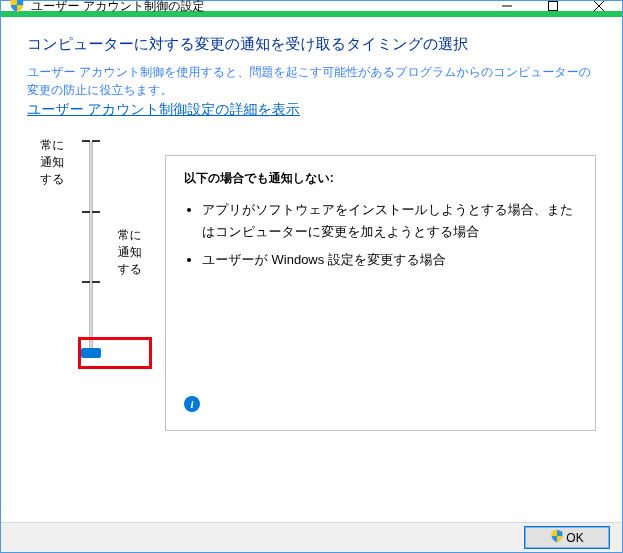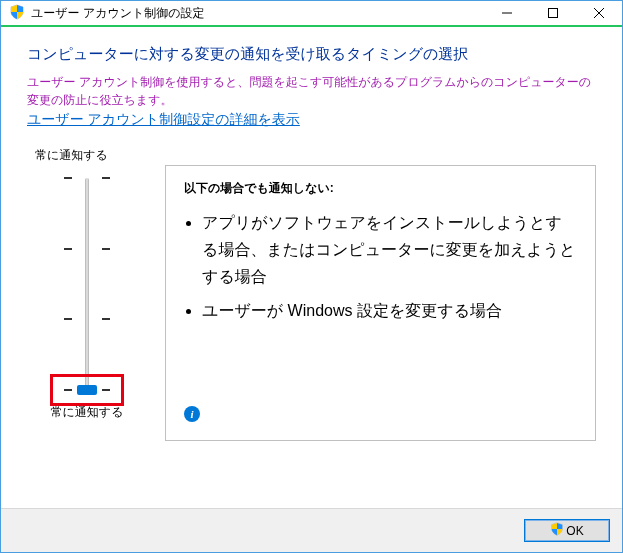--- a/index.html
+++ b/index.html
@@ -12,24 +12,24 @@
   }
   .window {
     width: 623px;
     height: 553px;
     border: 1px solid #4a9de0;
     display: flex;
     flex-direction: column;
     background: #fff;
   }
   .titlebar {
-    height: 26px;
-    display: flex;
-    align-items: center;
-    border-bottom: 2px solid #22c55e;
+    height: 16px;
+    display: flex;
+    align-items: center;
+    border-bottom: 6px solid #22c55e;
   }
   .titlebar .shield {
     margin-left: 8px;
     margin-right: 6px;
   }
   .titlebar .title {
     flex: 1;
     font-size: 12px;
   }
   .winbtn {
@@ -46,40 +46,39 @@
     padding: 18px 26px 10px 26px;
     overflow: hidden;
   }
   .heading {
     color: #003399;
     font-size: 15px;
     margin-bottom: 9px;
   }
   .description {
     font-size: 12px;
-    color: #a21caf;
+    color: #3b82f6;
     margin-bottom: 2px;
     line-height: 1.5;
   }
   .link {
     color: #0066cc;
     text-decoration: underline;
     cursor: pointer;
     font-size: 14px;
     display: inline-block;
     margin-bottom: 18px;
   }
   .main-row {
     display: flex;
     align-items: flex-start;
   }
   .slider-col {
     width: 120px;
     display: flex;
-    flex-direction: column;
     align-items: center;
     padding-top: 0;
   }
   .slider-top-label, .slider-bottom-label {
     font-size: 12px;
     text-align: center;
   }
   .slider-top-label { margin-bottom: 10px; align-self: flex-start; padding-left: 8px; }
   .slider-bottom-label { margin-top: 10px; }
   .slider-body {
@@ -143,21 +142,21 @@
     position: relative;
   }
   .info-title {
     font-weight: bold;
     font-size: 12px;
     margin-bottom: 12px;
   }
   .info-list {
     margin: 0 0 0 18px;
     padding: 0;
-    font-size: 16px;
+    font-size: 13px;
     line-height: 1.7;
   }
   .info-list li { margin-bottom: 6px; }
   .recommend-row {
     position: absolute;
     bottom: 18px;
     left: 18px;
     display: flex;
     align-items: center;
     gap: 8px;
@@ -171,21 +170,21 @@
     color: #fff;
     display: flex;
     align-items: center;
     justify-content: center;
     font-size: 11px;
     font-weight: bold;
     font-family: Georgia, serif;
     font-style: italic;
   }
   .footer {
-    height: 44px;
+    height: 30px;
     background: #f0f0f0;
     border-top: 1px solid #d8d8d8;
     display: flex;
     align-items: center;
     justify-content: flex-end;
     padding-right: 12px;
     gap: 8px;
   }
   .btn {
     min-width: 86px;

